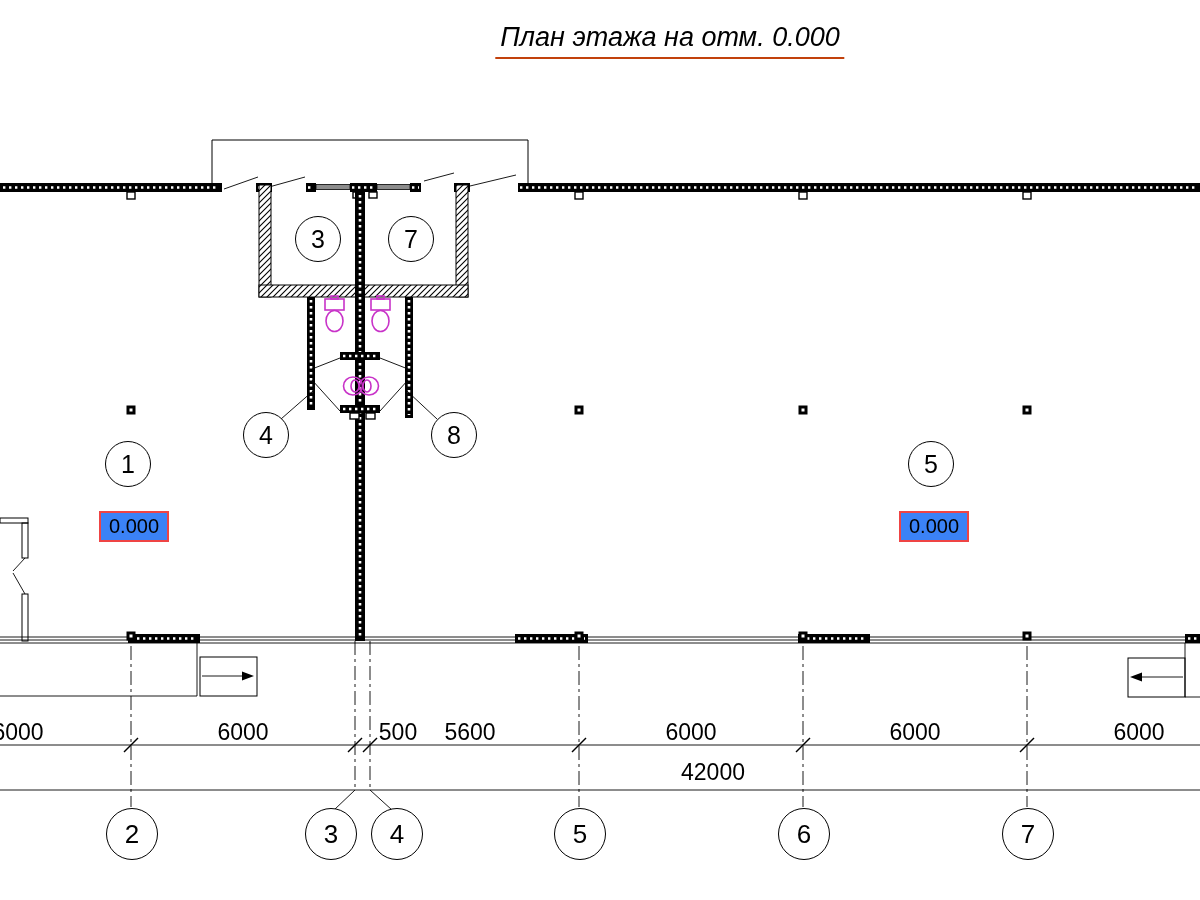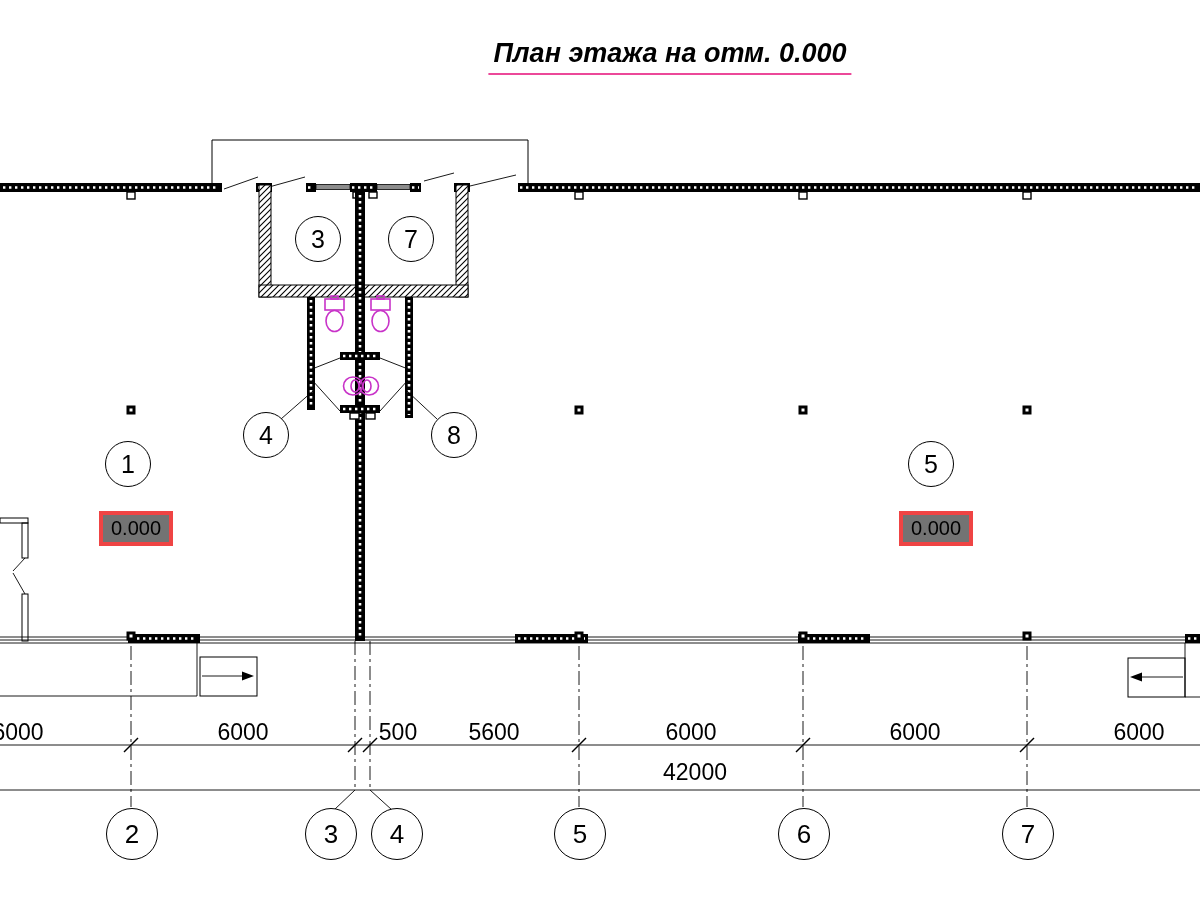--- a/index.html
+++ b/index.html
@@ -14,38 +14,38 @@
   .wallblack { fill:#000; stroke:none; }
   .walldash  { stroke:#fff; stroke-width:2.6; stroke-dasharray:2.4 3.6; fill:none; }
   .hatchw { fill:url(#hatch); stroke:#000; stroke-width:1; }
   .gray   { fill:#8c8c8c; stroke:#000; stroke-width:0.8; }
   .sqo    { fill:#fff; stroke:#000; stroke-width:1.4; }
   .axisline { stroke:#000; stroke-width:0.9; stroke-dasharray:14 4 3 4; fill:none; }
   .tick  { stroke:#000; stroke-width:1.4; }
   .fix   { stroke:var(--plumb); stroke-width:1.6; fill:none; }
   .title {
     position:absolute; left:670px; top:22px; transform:translateX(-50%);
-    font-style:italic; font-weight:bold; font-size:27px; white-space:nowrap;
-    border-bottom:2px solid #ec4899; padding:0 5px 4px 5px;margin-top:16px;
+    font-style:italic; font-weight:normal; font-size:27px; white-space:nowrap;
+    border-bottom:2px solid #c2410c; padding:0 5px 4px 5px;
   }
   .circle {
     position:absolute; border:1.4px solid #000; border-radius:50%; background:#fff;
     display:flex; align-items:center; justify-content:center;
   }
   .room { width:44px; height:44px; font-size:25px; }
   .axisc { width:50px; height:50px; font-size:26px; }
   .elev {
-    position:absolute; width:66px; height:27px; border:4px solid #ef4444; background:#737373;
+    position:absolute; width:66px; height:27px; border:2px solid #ef4444; background:#3b82f6;
     font-size:20px; display:flex; align-items:center; justify-content:center;
   }
   .dim {
     position:absolute; top:719px; width:80px; text-align:center;
     font-size:23px; white-space:nowrap;
   }
-  .dim-overall { position:absolute; top:759px; width:100px; text-align:center; font-size:23px; }
+  .dim-overall { position:absolute; top:759px; width:100px; text-align:right; font-size:23px; }
 </style>
 </head>
 <body>
 
 <div class="plan">
 
   <svg width="1200" height="900" viewBox="0 0 1200 900">
     <defs>
       <pattern id="hatch" width="6" height="6" patternUnits="userSpaceOnUse">
         <rect width="6" height="6" fill="#fff"></rect>
@@ -241,21 +241,21 @@
   <div class="circle room" style="left:431px;top:412px">8</div>
   <div class="circle room" style="left:105px;top:441px">1</div>
   <div class="circle room" style="left:908px;top:441px">5</div>
 
   <div class="elev" style="left:99px;top:511px">0.000</div>
   <div class="elev" style="left:899px;top:511px">0.000</div>
 
   <span class="dim" style="left:-22px">6000</span>
   <span class="dim" style="left:203px">6000</span>
   <span class="dim" style="left:358px">500</span>
-  <span class="dim" style="left:454px">5600</span>
+  <span class="dim" style="left:430px">5600</span>
   <span class="dim" style="left:651px">6000</span>
   <span class="dim" style="left:875px">6000</span>
   <span class="dim" style="left:1099px">6000</span>
 
   <span class="dim-overall" style="left:645px">42000</span>
 
   <div class="circle axisc" style="left:106px;top:808px">2</div>
   <div class="circle axisc" style="left:305px;top:808px">3</div>
   <div class="circle axisc" style="left:371px;top:808px">4</div>
   <div class="circle axisc" style="left:554px;top:808px">5</div>

